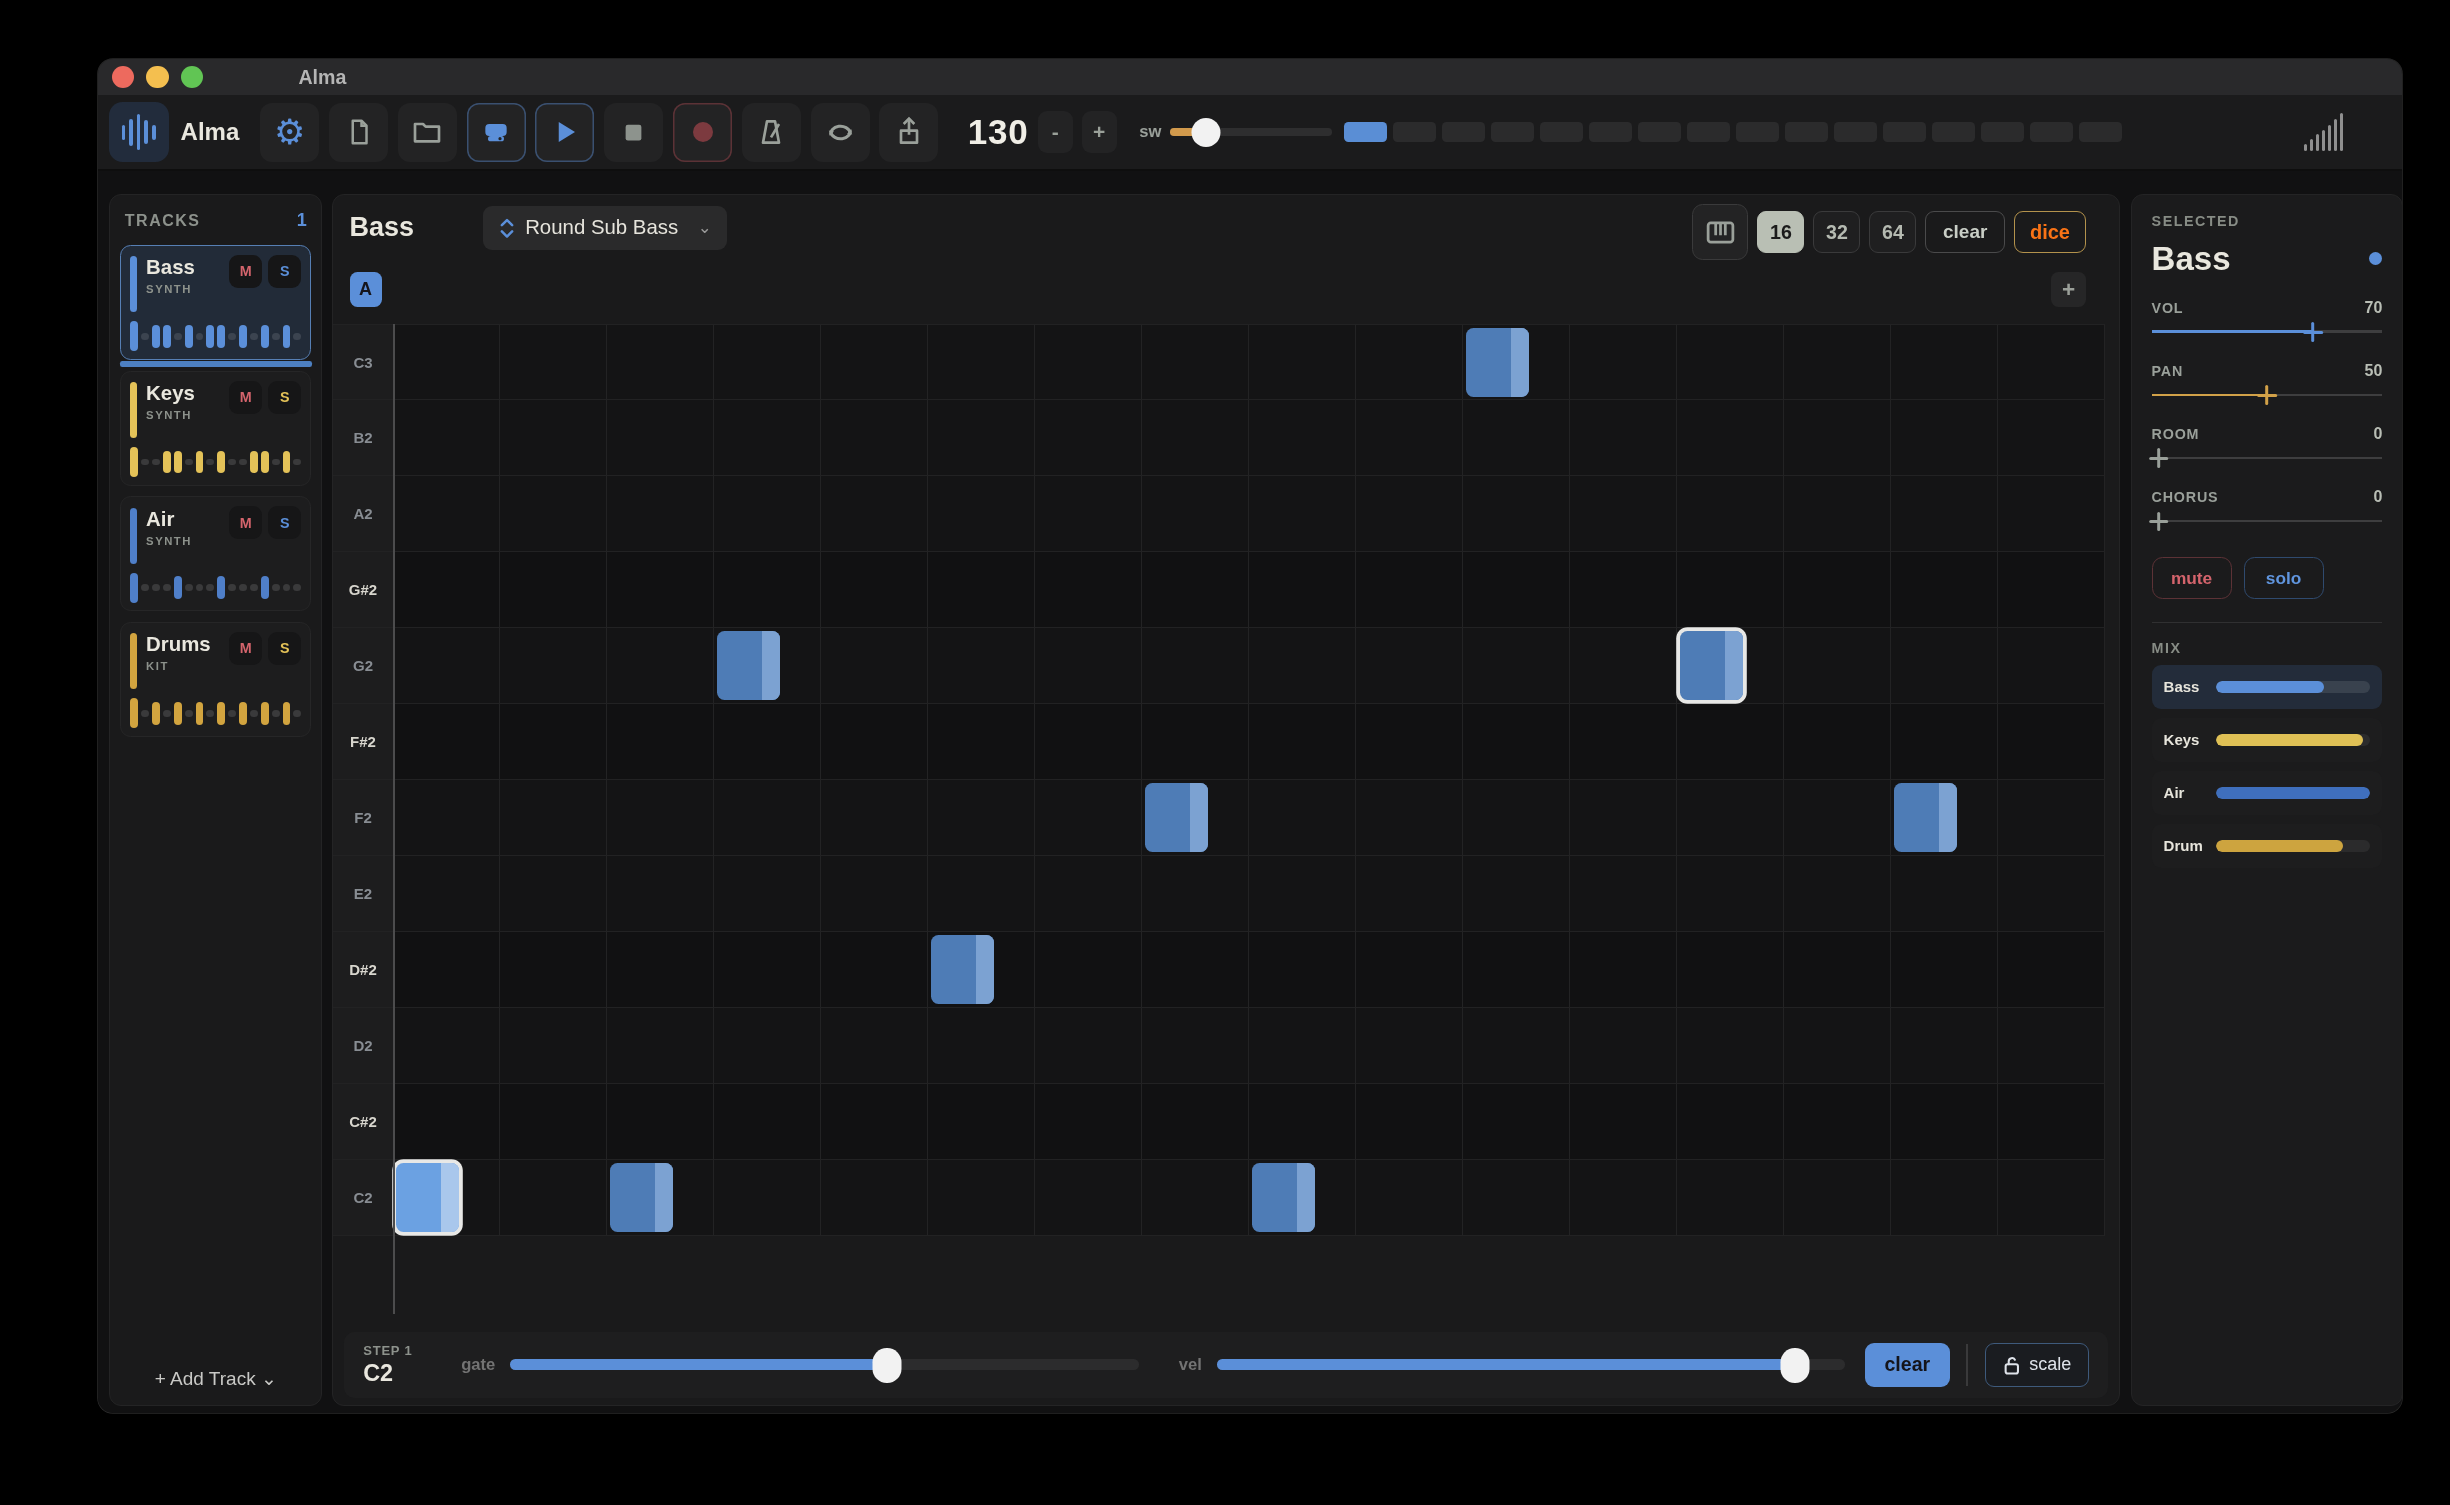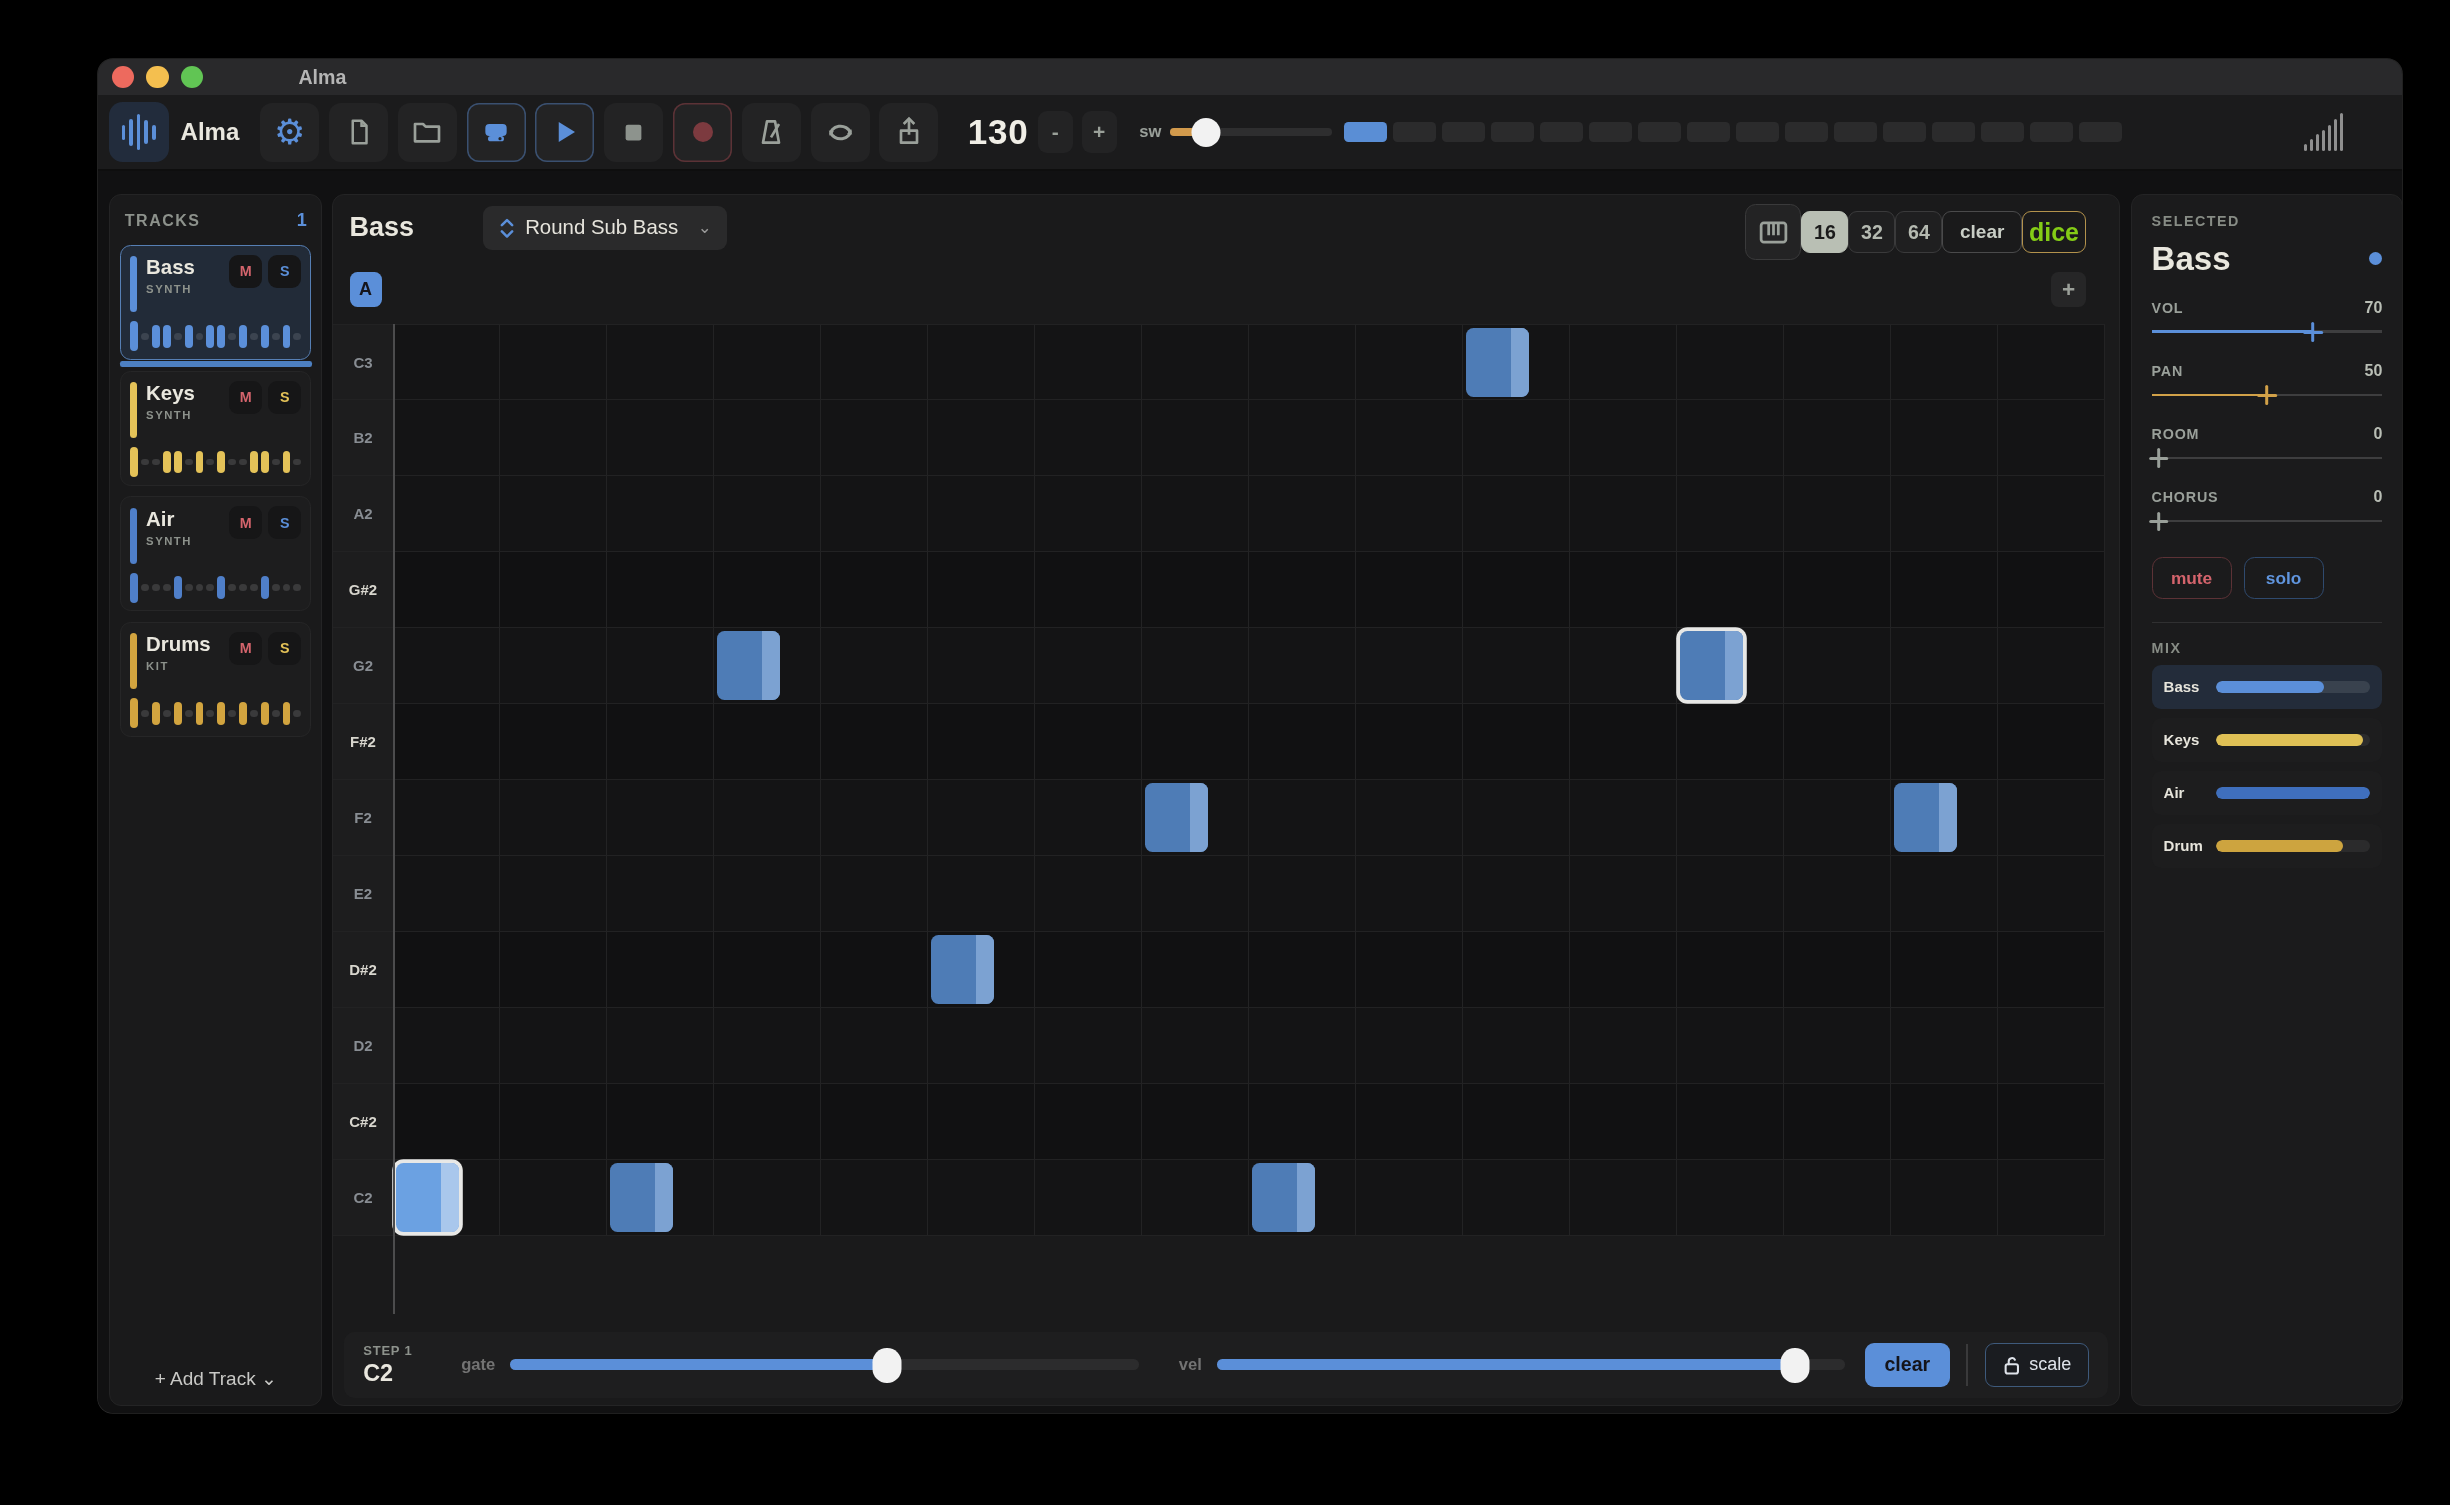--- a/index.html
+++ b/index.html
@@ -53,26 +53,26 @@
   .mini-off{height:6.8px;border-radius:3.8px !important;background:#3a3a3b;}
   .tcard.sel .mini-off{background:#3c4450;}
   .addtrack{position:absolute;bottom:15px;left:0;right:0;text-align:center;font-size:19px;color:#c9c9c6;}
   
   .main{left:234px;width:1788px;}
   .phead{position:absolute;top:10.6px;left:16.6px;display:flex;align-items:center;}
   .ptitle{font-size:27px;font-weight:bold;color:#e9e7de;}
   .preset{margin-left:69px;height:44px;border-radius:9px;background:#2a2a2b;display:flex;align-items:center;padding:0 15px;gap:9px;}
   .preset .txt{font-size:20.4px;color:#e6e4dc;}
   .preset .chev{color:#9a9a9a;font-size:16.6px;margin-left:10.6px;}
-  .pright{position:absolute;top:9px;right:33px;display:flex;align-items:center;gap:0;}
+  .pright{position:absolute;top:9px;right:33px;display:flex;align-items:center;gap:9px;}
   .pianobtn{width:56px;height:56px;border-radius:10.6px;background:#232324;border:1.5px solid #3a3a3b;display:flex;align-items:center;justify-content:center;box-sizing:border-box;}
   .lenbtn{min-width:47px;height:42px;border-radius:9px;background:#1f1f20;border:1.5px solid #3a3a3b;color:#b5bab1;font-size:19.6px;font-weight:bold;display:flex;align-items:center;justify-content:center;box-sizing:border-box;padding:0 7.5px;}
   .lenbtn.active{background:#b9bfb4;border-color:#b9bfb4;color:#1b1b1b;}
   .clearbtn{height:42px;border-radius:9px;border:1.5px solid #4a4a4b;color:#c9cec6;font-size:19px;font-weight:bold;display:flex;align-items:center;justify-content:center;padding:0 16.6px;box-sizing:border-box;background:transparent;}
-  .dicebtn{height:42px;border-radius:9px;border:1.5px solid #b3924c;color:#84cc16;font-size:25px;font-weight:bold;display:flex;align-items:center;justify-content:center;padding:0 6px;box-sizing:border-box;background:transparent;}
+  .dicebtn{height:42px;border-radius:9px;border:1.5px solid #b3924c;color:#f97316;font-size:20px;font-weight:bold;display:flex;align-items:center;justify-content:center;padding:0 15px;box-sizing:border-box;background:transparent;}
   .pagerow{position:absolute;top:77px;left:16.6px;right:33px;display:flex;align-items:center;}
   .pagebtn{width:32px;height:35px;border-radius:7.5px;background:#5b8fd9;color:#15151c;font-size:18px;font-weight:bold;display:flex;align-items:center;justify-content:center;}
   .addpage{margin-left:auto;width:35px;height:35px;border-radius:7.5px;background:#262627;color:#9a9f99;font-size:22.6px;font-weight:bold;display:flex;align-items:center;justify-content:center;}
   
   .grid{position:absolute;top:129px;left:0;}
   .grow{display:flex;height:76px;box-sizing:border-box;border-bottom:1.5px solid #222223;}
   .grow:first-child{border-top:1.5px solid #222223;}
   .glabel{width:60px;flex:none;background:#1d1d1e;display:flex;align-items:center;justify-content:center;font-size:15px;font-weight:bold;}
   .glabel.nat{color:#888d93;}
   .glabel.shp{color:#d8d6ce;}

